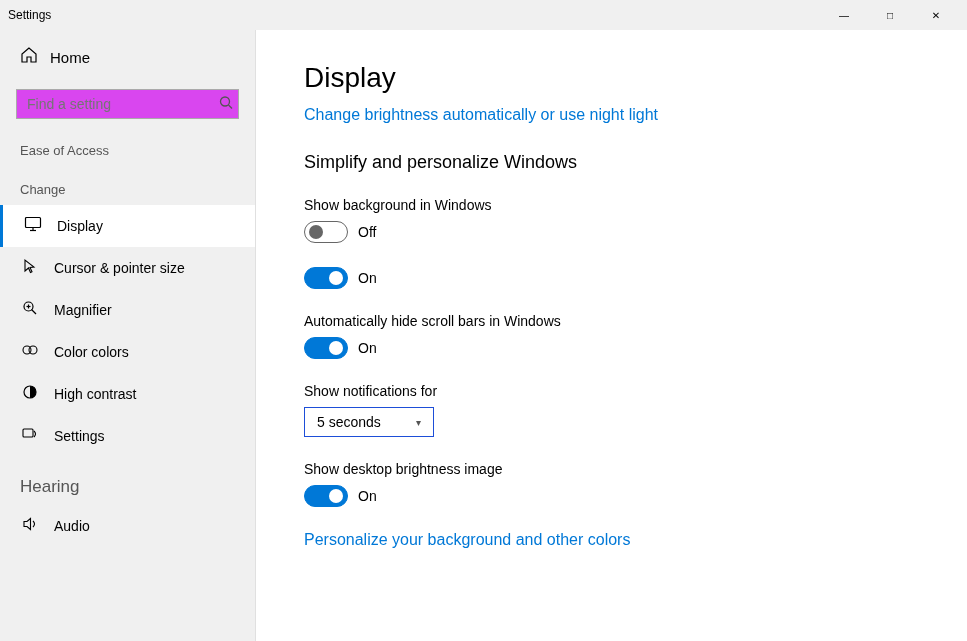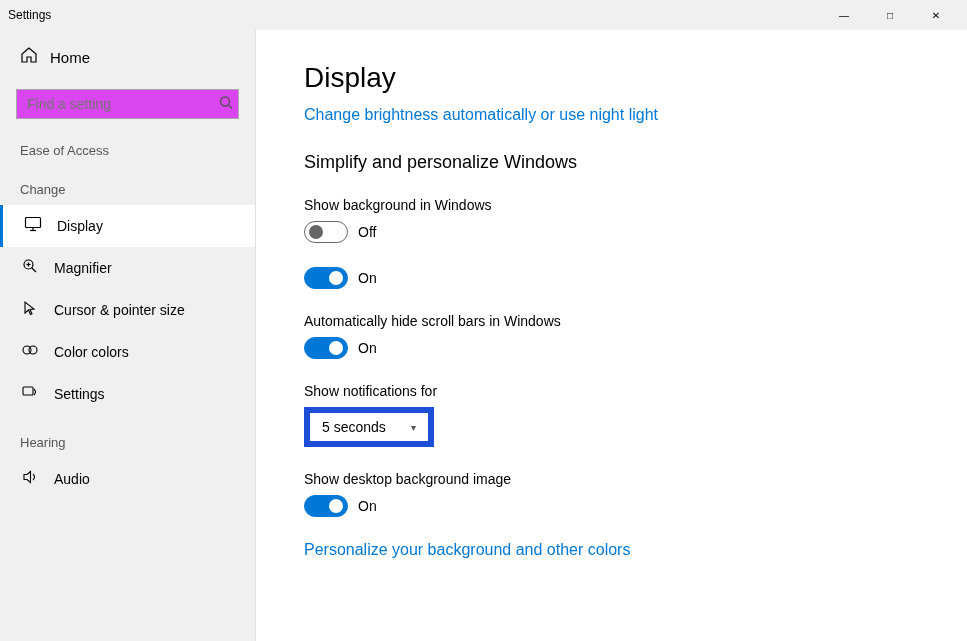--- a/index.html
+++ b/index.html
@@ -126,21 +126,21 @@
     }
     .sidebar-item .item-icon {
       font-size: 16px;
       width: 20px;
       text-align: center;
       flex-shrink: 0;
     }
 
     .sidebar-section-label-2 {
       padding: 20px 20px 8px 20px;
-      font-size: 13px;
+      font-size: 17px;
       color: #555;
     }
 
     
     .content {
       flex: 1;
       padding: 32px 48px;
       overflow-y: auto;
       background: #fff;
     }
@@ -219,21 +219,21 @@
     }
     .toggle-state-label {
       font-size: 14px;
       color: #000;
     }
 
     
     .dropdown {
       display: flex;
       align-items: center;
-      border: 6px solid #1d4ed8;
+      border: 1px solid #1d4ed8;
       padding: 6px 12px;
       font-size: 14px;
       cursor: pointer;
       background: #fff;
       gap: 24px;
       width: 130px;
       justify-content: space-between;
     }
     .dropdown-arrow {
       font-size: 10px;
@@ -295,48 +295,57 @@
           <line x1="6" y1="15.5" x2="12" y2="15.5" stroke="#000" stroke-width="1.2"></line>
           <line x1="9" y1="12.5" x2="9" y2="15.5" stroke="#000" stroke-width="1.2"></line>
         </svg>
       </span>
       <span>Display</span>
     </div>
 
     <div class="sidebar-item">
       <span class="item-icon">
         <svg width="18" height="18" viewBox="0 0 18 18" fill="none">
+          <path d="M4 3L4 14L7.5 11L9.5 15.5L11 14.8L9 10.5L13 10L4 3Z" stroke="#000" stroke-width="1.1" fill="none"></path>
+        </svg>
+      </span>
+      <span>Cursor &amp; pointer size</span>
+    </div>
+
+    <div class="sidebar-item">
+      <span class="item-icon">
+        <svg width="18" height="18" viewBox="0 0 18 18" fill="none">
           <circle cx="7.5" cy="7.5" r="4.5" stroke="#000" stroke-width="1.2"></circle>
           <line x1="10.5" y1="10.5" x2="15" y2="15" stroke="#000" stroke-width="1.2"></line>
           <line x1="5.5" y1="7.5" x2="9.5" y2="7.5" stroke="#000" stroke-width="1.2"></line>
           <line x1="7.5" y1="5.5" x2="7.5" y2="9.5" stroke="#000" stroke-width="1.2"></line>
         </svg>
       </span>
       <span>Magnifier</span>
     </div>
 
     <div class="sidebar-item">
       <span class="item-icon">
         <svg width="18" height="18" viewBox="0 0 18 18" fill="none">
-          <path d="M4 3L4 14L7.5 11L9.5 15.5L11 14.8L9 10.5L13 10L4 3Z" stroke="#000" stroke-width="1.1" fill="none"></path>
-        </svg>
-      </span>
-      <span>Cursor &amp; pointer size</span>
-    </div>
-
-    <div class="sidebar-item">
-      <span class="item-icon">
-        <svg width="18" height="18" viewBox="0 0 18 18" fill="none">
           <circle cx="6" cy="9" r="4" stroke="#000" stroke-width="1.1"></circle>
           <circle cx="12" cy="9" r="4" stroke="#000" stroke-width="1.1"></circle>
         </svg>
       </span>
       <span>Color colors</span>
     </div>
 
+    <div class="sidebar-item">
+      <span class="item-icon">
+        <svg width="18" height="18" viewBox="0 0 18 18" fill="none">
+          <circle cx="9" cy="9" r="6" stroke="#000" stroke-width="1.2"></circle>
+          <path d="M9 3 A6 6 0 0 1 9 15 Z" fill="#000"></path>
+        </svg>
+      </span>
+      <span>High contrast</span>
+    </div>
 
     <div class="sidebar-item">
       <span class="item-icon">
         <svg width="18" height="18" viewBox="0 0 18 18" fill="none">
           <rect x="2" y="4" width="10" height="8" rx="1" stroke="#000" stroke-width="1.1"></rect>
           <path d="M13 6 Q16 9 13 12" stroke="#000" stroke-width="1.1" fill="none"></path>
         </svg>
       </span>
       <span>Settings</span>
     </div>
@@ -399,21 +408,21 @@
     <div class="setting-item">
       <div class="setting-label">Show notifications for</div>
       <div class="dropdown">
         <span>5 seconds</span>
         <span class="dropdown-arrow">▾</span>
       </div>
     </div>
 
     
     <div class="setting-item">
-      <div class="setting-label">Show desktop background image</div>
+      <div class="setting-label">Show desktop brightness image</div>
       <div class="toggle-row">
         <div class="toggle on">
           <div class="toggle-thumb"></div>
         </div>
         <span class="toggle-state-label">On</span>
       </div>
     </div>
 
     
     <a class="link-text">Personalize your background and other colors</a>

